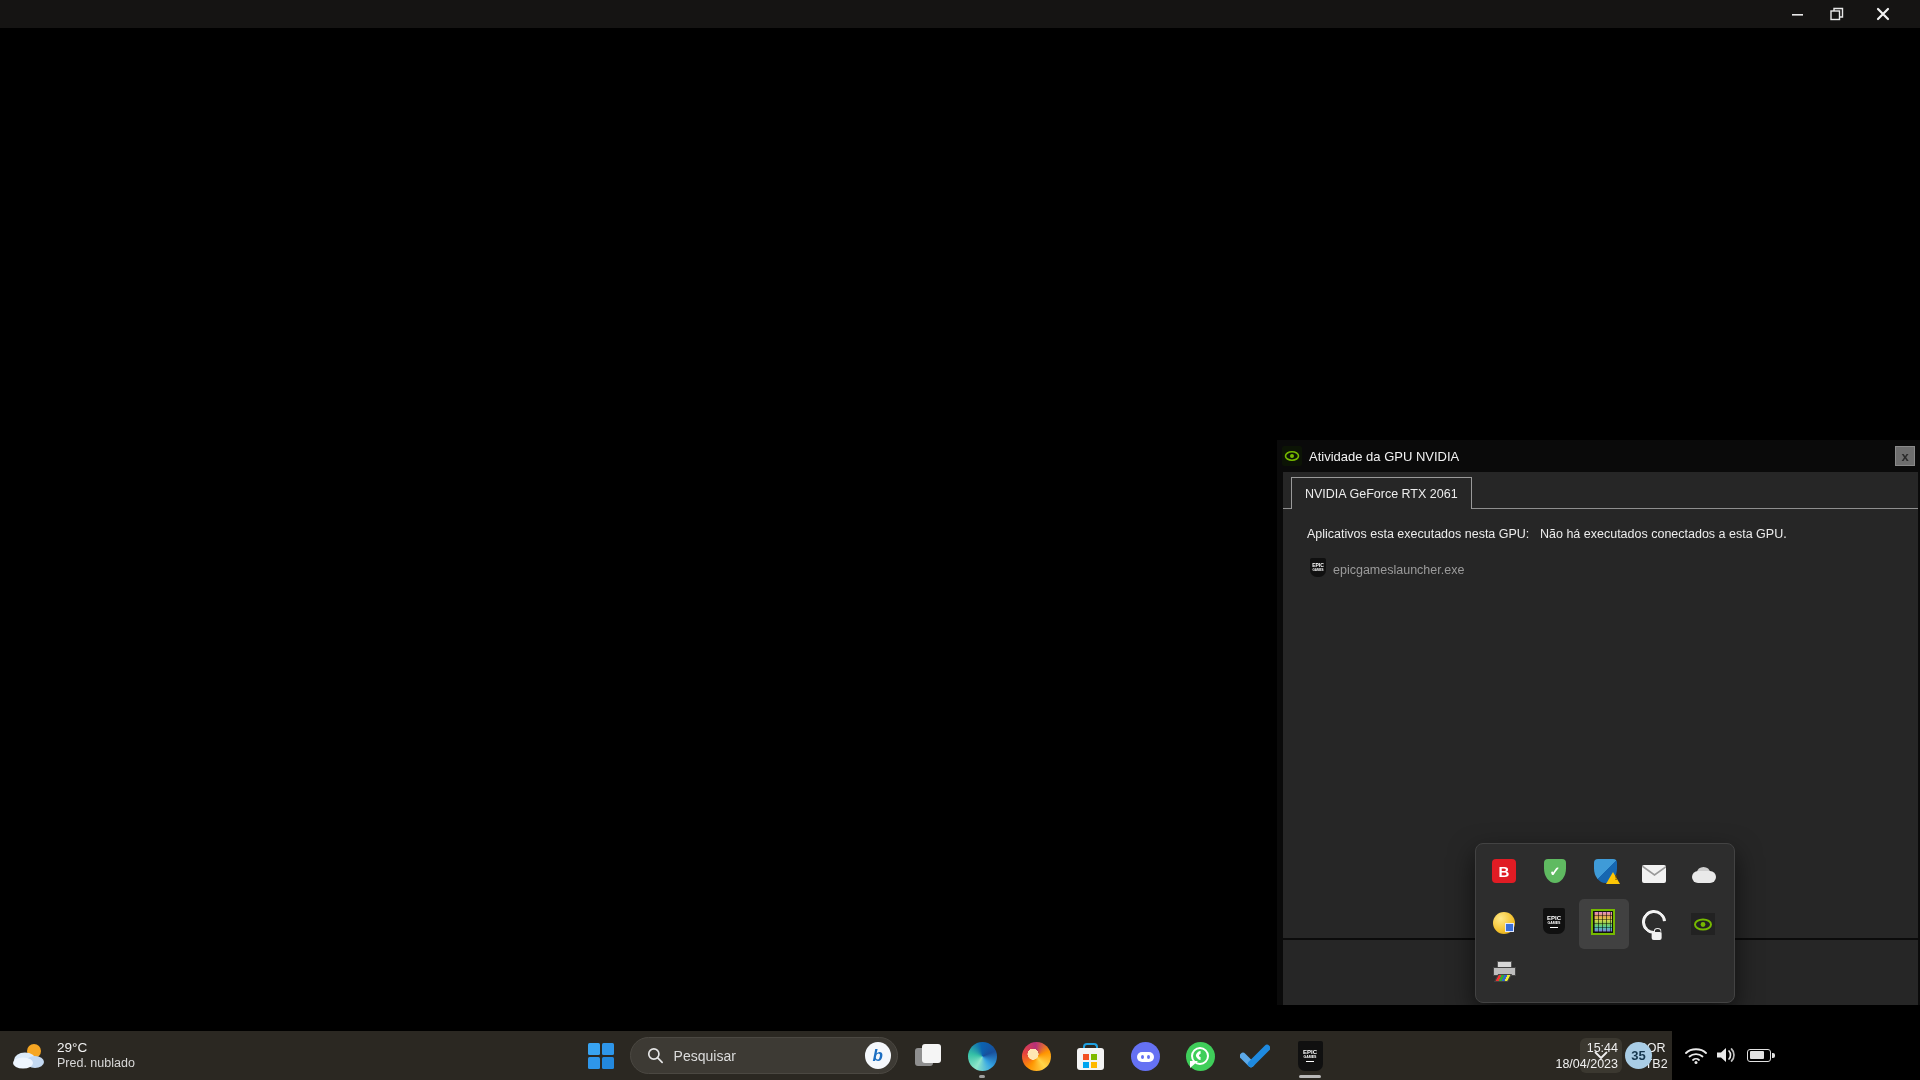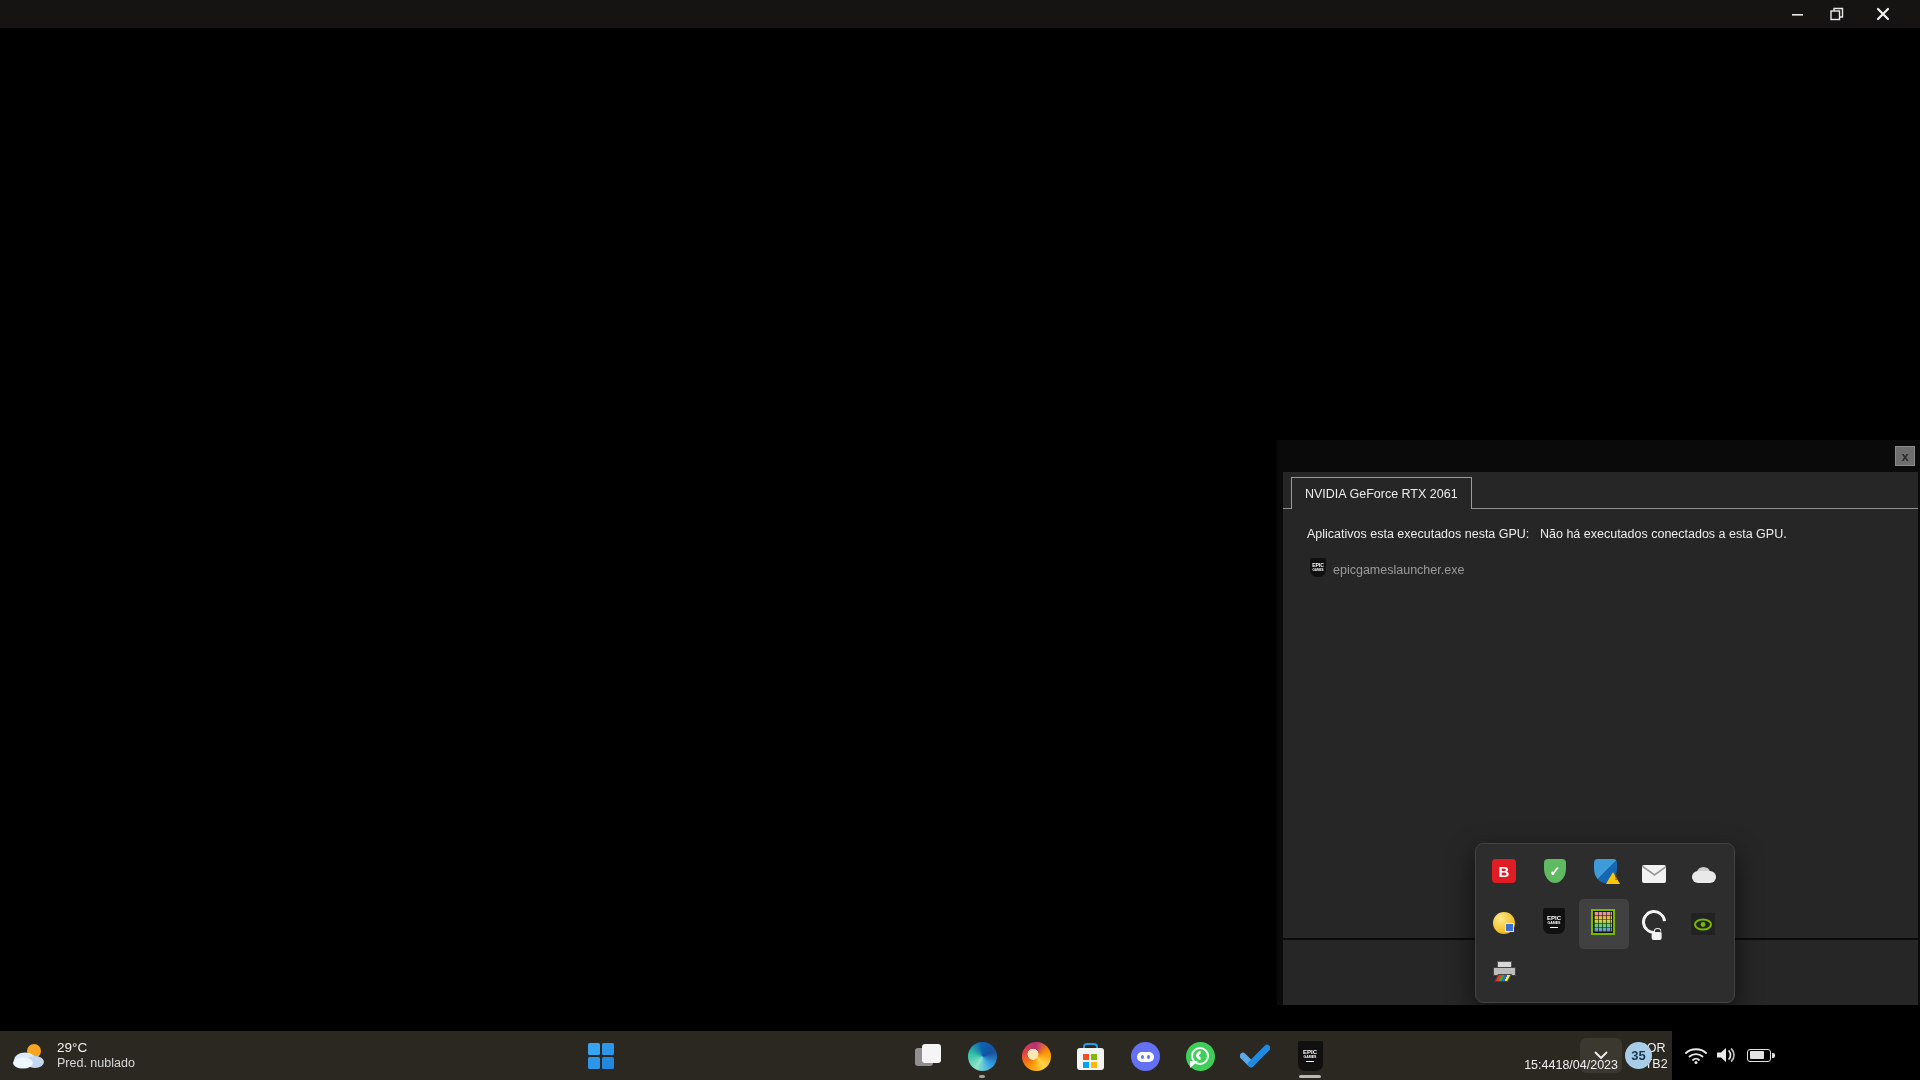--- a/index.html
+++ b/index.html
@@ -96,21 +96,21 @@
                 justify-content:center; color:#1b6ec2; font-weight:bold; font-size:17px; font-style:italic; }
 
   .tv-back { position:absolute; left:0; top:4px; width:18px; height:18px; background:#8f8f8f; border-radius:3px; }
   .tv-front { position:absolute; left:7px; top:0px; width:19px; height:19px; background:#f5f5f5; border-radius:3px; }
 
   .dot-ind { position:absolute; bottom:2px; width:6px; height:3px; border-radius:2px; background:#9f9f9f; }
   .pill-ind { position:absolute; bottom:2px; width:22px; height:3px; border-radius:2px; background:#b9b9b9; }
 
   #tray-chevron { left:1580px; top:7px; width:42px; height:35px; background:#3b3830; border-radius:6px; }
   #lang { left:1628px; top:7px; width:48px; height:35px; flex-direction:column; color:#f0f0f0; font-size:12.5px; line-height:16px; }
-  #clockblk { right:54px; top:7px; height:35px; flex-direction:row; align-items:flex-end; color:#f0f0f0; font-size:12.5px; line-height:16px; }
+  #clockblk { right:54px; top:7px; height:35px; flex-direction:column; align-items:flex-end; color:#f0f0f0; font-size:12.5px; line-height:16px; }
   #notif-badge { right:20px; top:11px; width:27px; height:27px; border-radius:50%; background:#a9cde6;
                  color:#15374f; font-size:13px; font-weight:bold; }
 
   .circle28 { width:29px; height:29px; border-radius:50%; }
 </style>
 </head>
 <body>
 
 <div class="abs" id="app-titlebar">
   <div class="winbtn" style="left:1777px">
@@ -125,20 +125,29 @@
     </svg>
   </div>
   <div class="winbtn" style="left:1863px">
     <svg width="14" height="14" viewBox="0 0 14 14">
       <path d="M2 2 L12 12 M12 2 L2 12" stroke="#f2f2f2" stroke-width="2.2" stroke-linecap="round"></path>
     </svg>
   </div>
 </div>
 
 <div class="abs" id="gpu-dialog">
+  <div id="gpu-titlebar">
+    <span id="nv-title-icon">
+      <svg width="16" height="16" viewBox="0 0 16 16">
+        <ellipse cx="8" cy="8" rx="6.5" ry="4.2" fill="none" stroke="#76b900" stroke-width="1.6"></ellipse>
+        <circle cx="8" cy="8" r="2" fill="#76b900"></circle>
+      </svg>
+    </span>
+    <span id="gpu-title">Atividade da GPU NVIDIA</span>
+  </div>
   <div id="gpu-close">x</div>
 
   <div id="gpu-body">
     <div id="gpu-tabline"></div>
     <div id="gpu-tab">NVIDIA GeForce RTX 2061</div>
 
     <div class="gpu-label" style="left:24px; top:55px;">Aplicativos esta executados nesta GPU:</div>
     <div class="gpu-label" style="left:257px; top:55px;">Não há executados conectados a esta GPU.</div>
 
     <div id="gpu-proc-row">
@@ -239,20 +248,28 @@
 
   <div class="tb" style="left:586px; top:10px; width:30px; height:30px;">
     <svg width="26" height="26" viewBox="0 0 26 26">
       <rect x="0" y="0" width="12" height="12" rx="1.5" fill="#38a3f1"></rect>
       <rect x="14" y="0" width="12" height="12" rx="1.5" fill="#2e96ea"></rect>
       <rect x="0" y="14" width="12" height="12" rx="1.5" fill="#2e96ea"></rect>
       <rect x="14" y="14" width="12" height="12" rx="1.5" fill="#2388dd"></rect>
     </svg>
   </div>
 
+  <div class="tb" id="search-pill">
+    <svg width="17" height="17" viewBox="0 0 17 17">
+      <circle cx="7" cy="7" r="5.2" fill="none" stroke="#e6e6e6" stroke-width="1.7"></circle>
+      <line x1="11" y1="11" x2="15.5" y2="15.5" stroke="#e6e6e6" stroke-width="1.7" stroke-linecap="round"></line>
+    </svg>
+    <input id="search-input" placeholder="Pesquisar" style="">
+    <span id="bing-badge">b</span>
+  </div>
 
   <div class="tb" style="left:914px; top:11px; width:28px; height:26px;">
     <span style="position:relative; width:26px; height:23px; display:block;">
       <span class="tv-back"></span>
         <span class="tv-front"></span>
     </span>
   </div>
 
   <div class="tb" style="left:966px; top:9px; width:32px; height:32px;">
     <span class="circle28" style="background:conic-gradient(from 210deg,#8ee6c9,#35c1a6,#0b63b1,#174f9c,#35a4e3,#8ee6c9);"></span>

